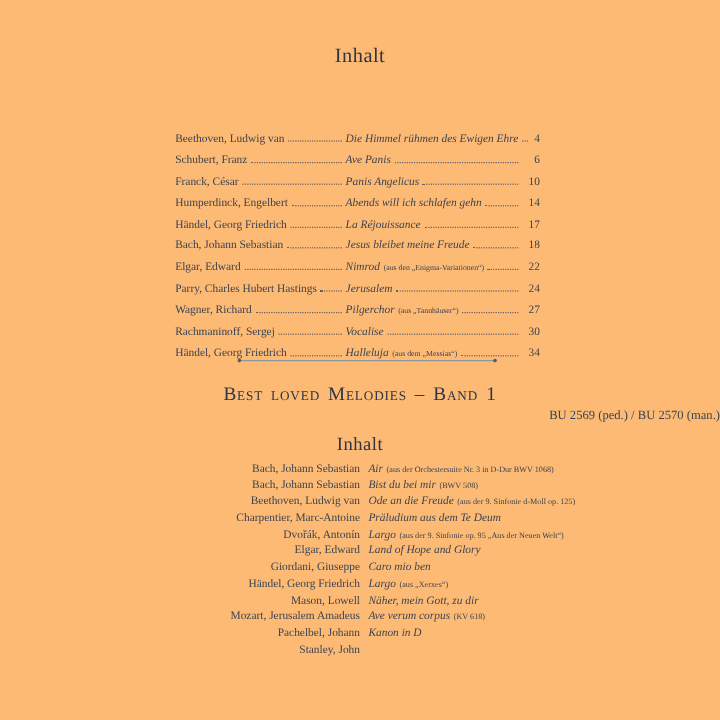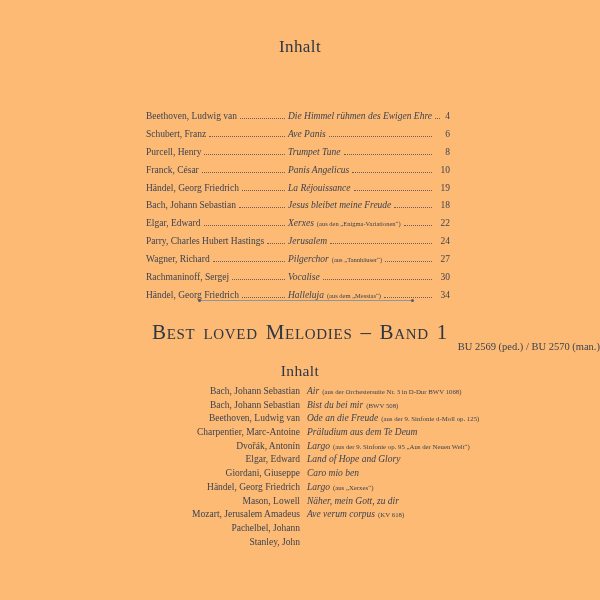--- a/index.html
+++ b/index.html
@@ -33,21 +33,21 @@
   .pg{flex:0 0 15px;width:15px;text-align:right;color:var(--text-soft);}
 
   
   .divider{position:absolute;top:300px;left:200px;width:212px;height:1px;background:var(--rule);}
   .divider .dot{position:absolute;width:3px;height:3px;border-radius:50%;background:#555b66;top:-1px;}
   .divider .dot.l{left:-2px;}
   .divider .dot.r{right:-2px;}
 
   
   .book-title{position:absolute;top:320px;left:0;width:600px;text-align:center;
-      font-variant:small-caps;font-size:21px;letter-spacing:.7px;word-spacing:2px;
+      font-variant:small-caps;font-size:16px;letter-spacing:.7px;word-spacing:2px;
       color:var(--text);}
   .book-subtitle{position:absolute;top:341px;left:0;width:600px;text-align:right;
       font-size:10.5px;color:var(--text-soft);}
 
   
   .list2{position:absolute;top:386px;left:150px;width:345px;}
   .r2{display:flex;align-items:baseline;height:13.7px;font-size:9.5px;white-space:nowrap;}
   .c2l{flex:0 0 150px;width:150px;text-align:right;color:var(--text-soft);}
   .c2r{flex:1;margin-left:7px;min-width:0;}
   .t2{font-style:italic;color:var(--text-soft);}
@@ -79,69 +79,69 @@
           <span class="lead"></span>
         </span>
         <span class="c2">
           <span class="tt">Ave Panis</span>
           <span class="lead"></span>
         </span>
         <span class="pg">6</span>
       </div>
       <div class="r1">
         <span class="c1">
-          <span class="cp">Purcell, Henry</span>
-          <span class="lead"></span>
-        </span>
-        <span class="c2">
-          <span class="tt">Trumpet Tune</span>
-          <span class="lead"></span>
-        </span>
-        <span class="pg">8</span>
-      </div>
-      <div class="r1">
-        <span class="c1">
           <span class="cp">Franck, César</span>
           <span class="lead"></span>
         </span>
         <span class="c2">
           <span class="tt">Panis Angelicus</span>
           <span class="lead"></span>
         </span>
         <span class="pg">10</span>
       </div>
       <div class="r1">
         <span class="c1">
+          <span class="cp">Humperdinck, Engelbert</span>
+          <span class="lead"></span>
+        </span>
+        <span class="c2">
+          <span class="tt">Abends will ich schlafen gehn</span>
+          <span class="lead"></span>
+        </span>
+        <span class="pg">14</span>
+      </div>
+      <div class="r1">
+        <span class="c1">
           <span class="cp">Händel, Georg Friedrich</span>
           <span class="lead"></span>
         </span>
         <span class="c2">
           <span class="tt">La Réjouissance</span>
           <span class="lead"></span>
         </span>
-        <span class="pg">19</span>
+        <span class="pg">17</span>
       </div>
       <div class="r1">
         <span class="c1">
           <span class="cp">Bach, Johann Sebastian</span>
           <span class="lead"></span>
         </span>
         <span class="c2">
           <span class="tt">Jesus bleibet meine Freude</span>
           <span class="lead"></span>
         </span>
         <span class="pg">18</span>
       </div>
       <div class="r1">
         <span class="c1">
           <span class="cp">Elgar, Edward</span>
           <span class="lead"></span>
         </span>
         <span class="c2">
-          <span class="tt">Xerxes</span>
+          <span class="tt">Nimrod</span>
           <span class="nt">(aus den „Enigma-Variationen“)</span>
           <span class="lead"></span>
         </span>
         <span class="pg">22</span>
       </div>
       <div class="r1">
         <span class="c1">
           <span class="cp">Parry, Charles Hubert Hastings</span>
           <span class="lead"></span>
         </span>
@@ -234,19 +234,20 @@
       <div class="r2">
         <span class="c2l">Mason, Lowell</span>
         <span class="c2r"><span class="t2">Näher, mein Gott, zu dir</span></span>
       </div>
       <div class="r2">
         <span class="c2l">Mozart, Jerusalem Amadeus</span>
         <span class="c2r"><span class="t2">Ave verum corpus</span><span class="n2">(KV 618)</span></span>
       </div>
       <div class="r2">
         <span class="c2l">Pachelbel, Johann</span>
+        <span class="c2r"><span class="t2">Kanon in D</span></span>
       </div>
       <div class="r2">
         <span class="c2l">Stanley, John</span>
       </div>
     </div>
 
 </div>
 
 </body></html>

